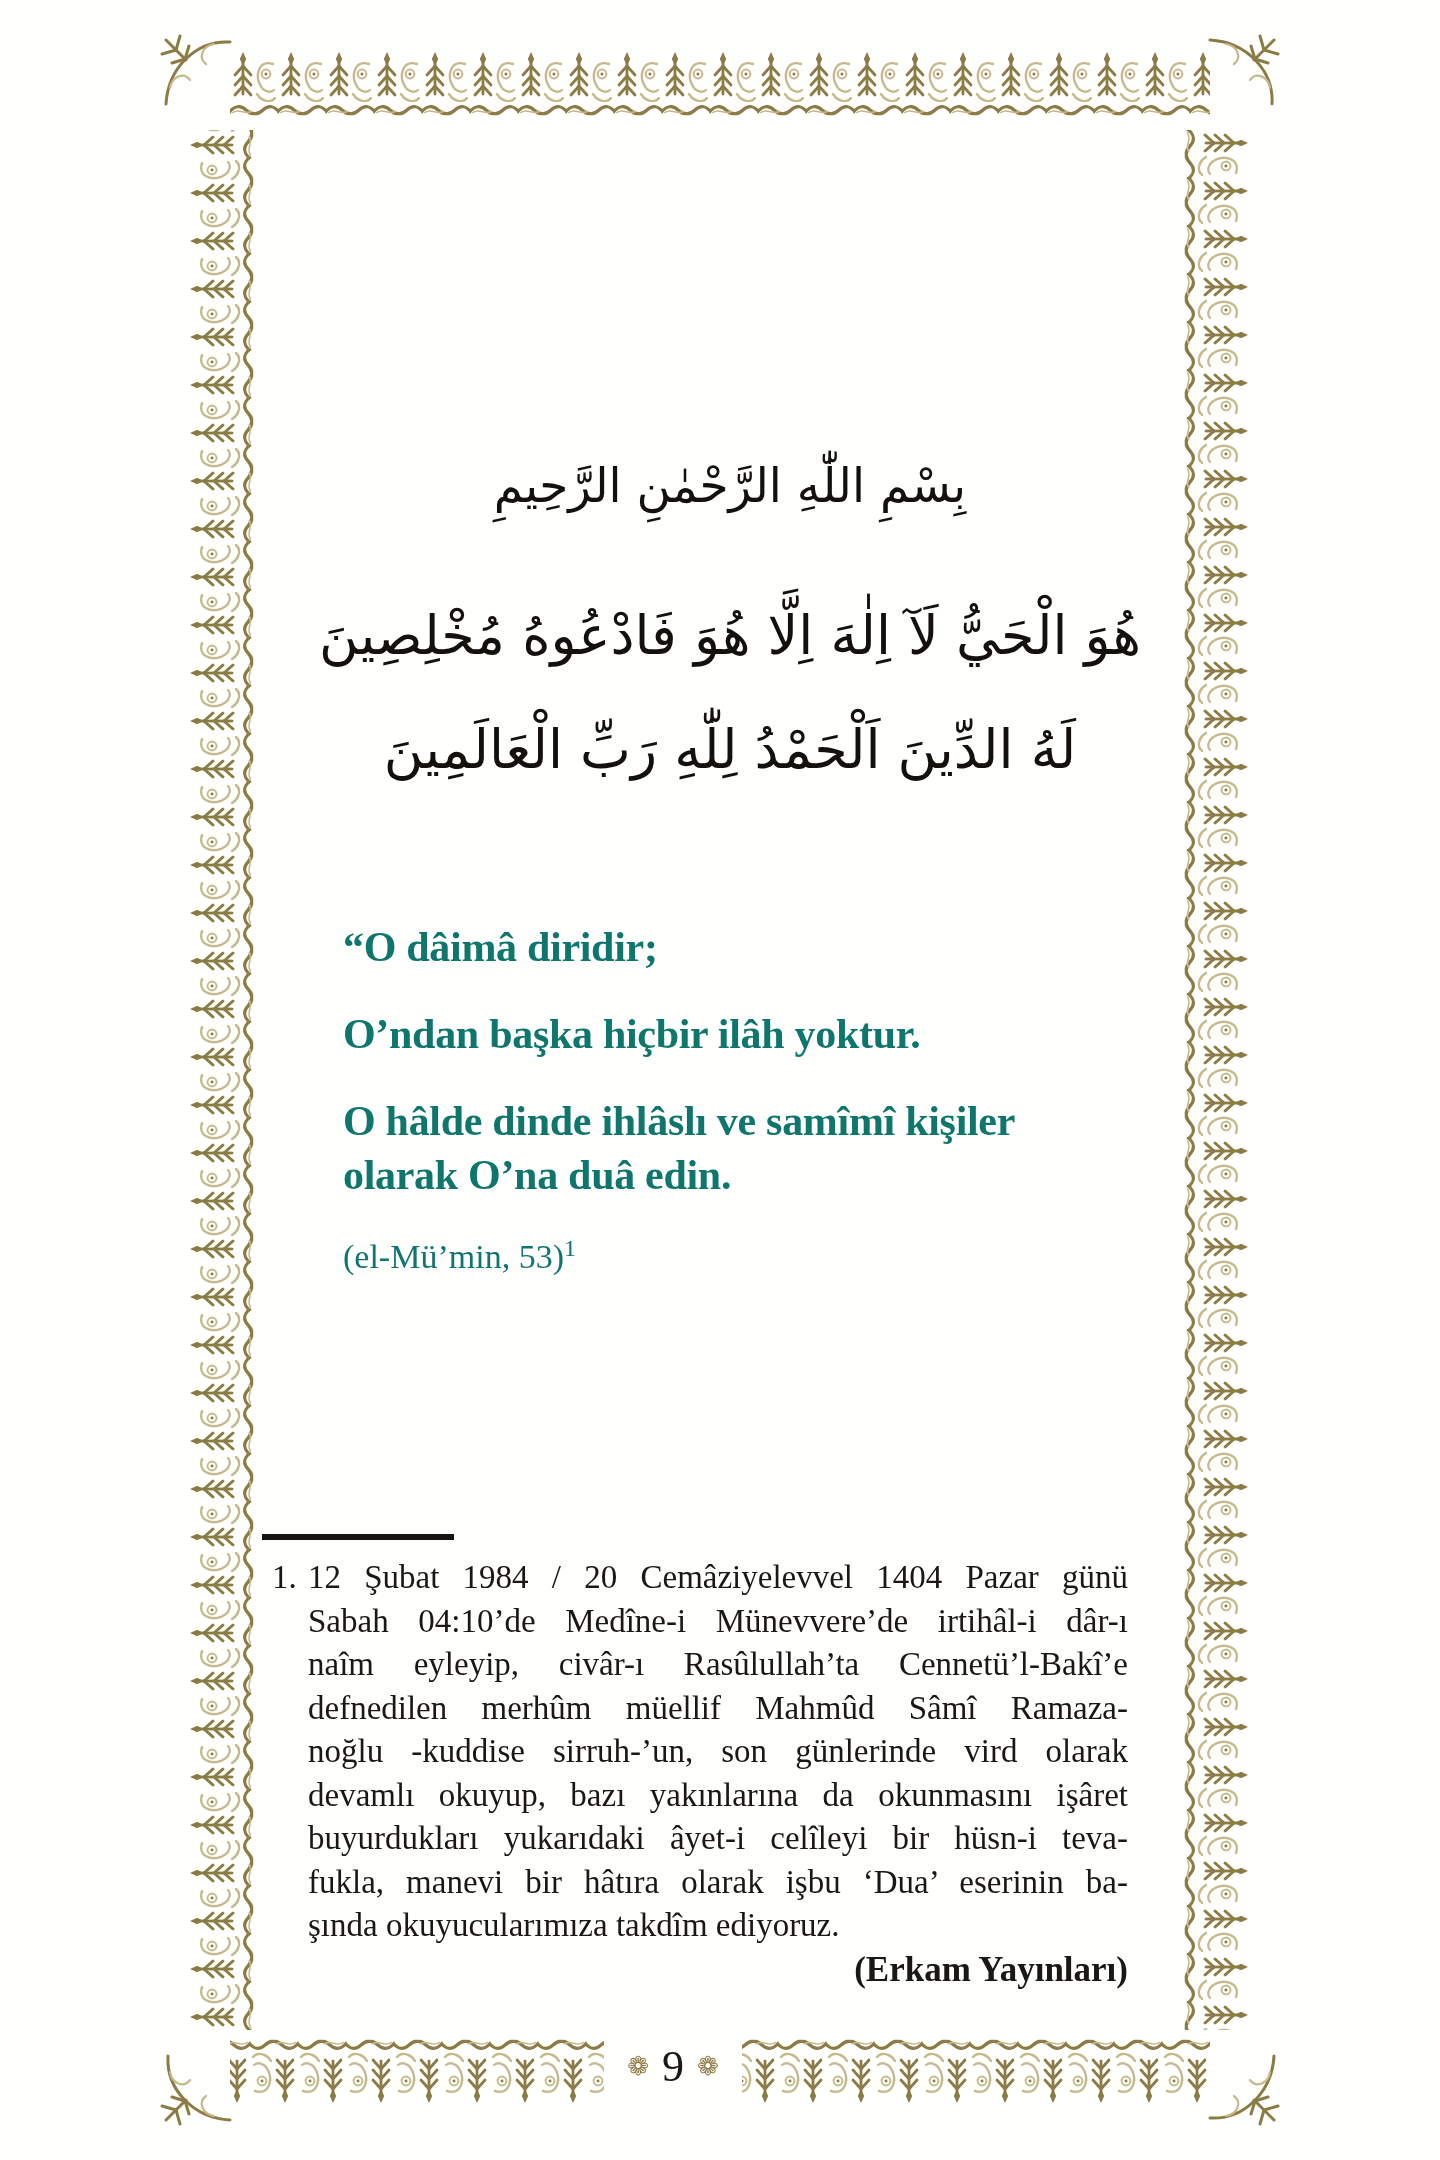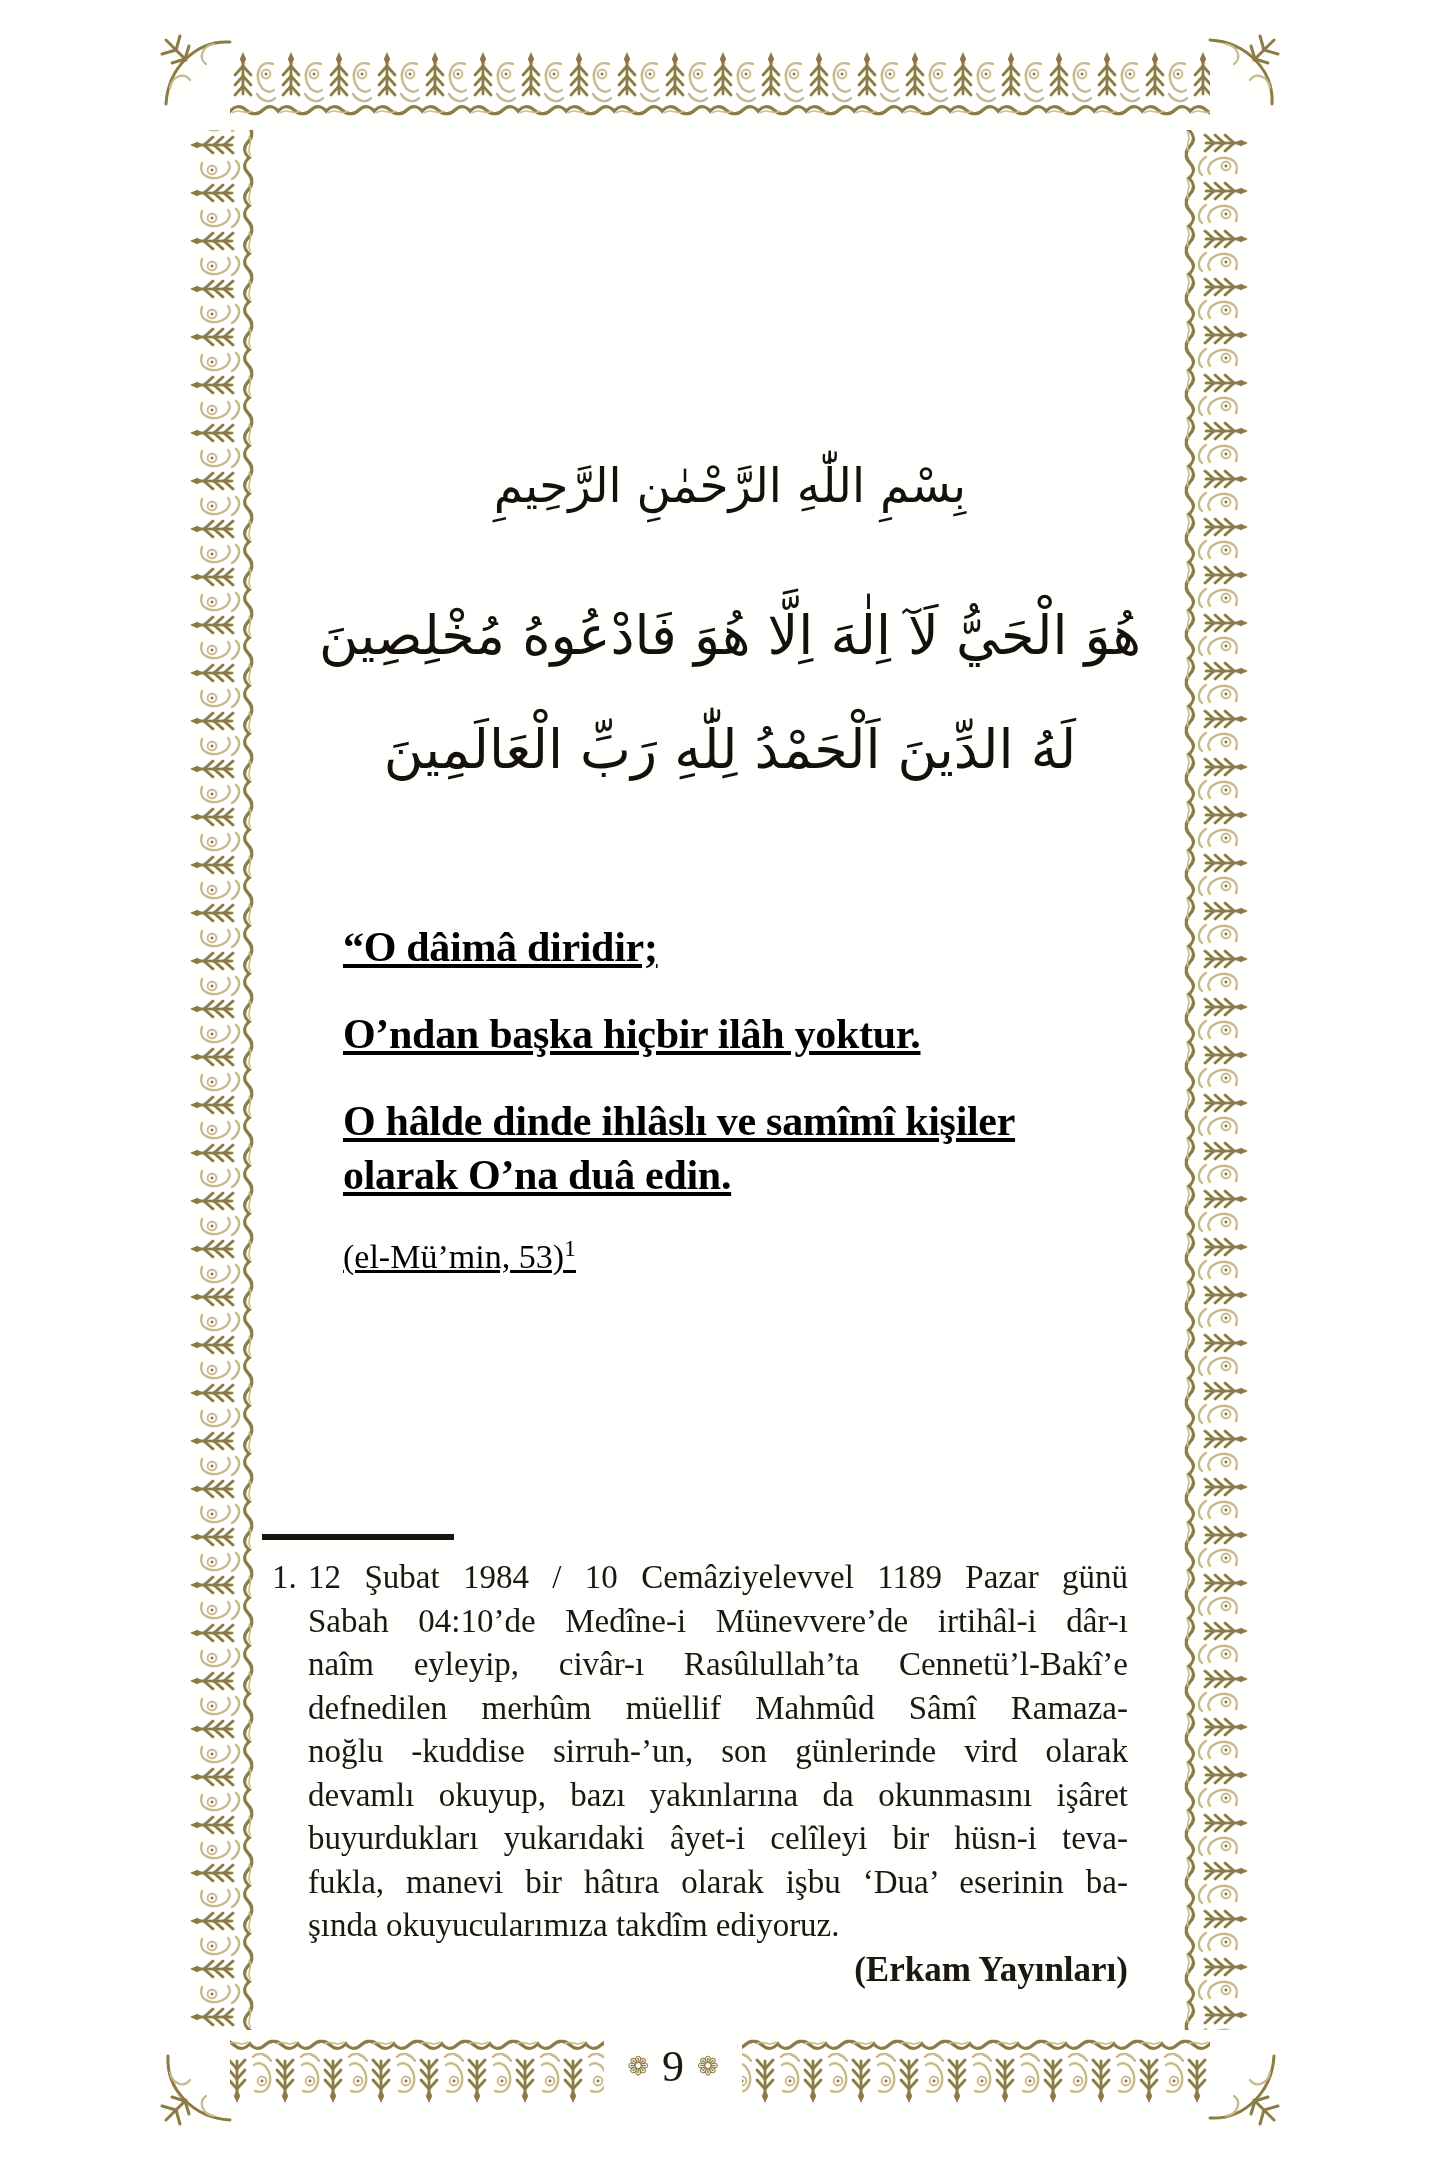--- a/index.html
+++ b/index.html
@@ -35,21 +35,21 @@
     font-family:"DejaVu Sans",sans-serif;color:#14100c;
   }
   .basmala{top:458px;font-size:47px;}
   .verse-1{top:604px;font-size:54px;}
   .verse-2{top:718px;font-size:54px;}
   
   .translation{
     position:absolute;left:343px;top:920px;width:832px;
     font-family:"Liberation Serif","DejaVu Serif",serif;
     font-weight:bold;font-size:42px;line-height:54px;
-    letter-spacing:-0.3px;color:#000000;text-decoration:underline;
+    letter-spacing:-0.3px;color:#0f766e;
   }
   .translation p{margin:0 0 33px 0;}
   .t-line{display:block;}
   .reference{
     margin-top:22px;font-weight:normal;font-size:34px;line-height:44px;
     letter-spacing:0;
   }
   .reference sup{font-size:24px;line-height:0;vertical-align:super;}
   
   .footnote-rule{
@@ -156,21 +156,21 @@
       <span class="t-line">olarak O’na duâ edin.</span>
     </p>
     <div class="reference">
       <span>(el-Mü’min, 53)</span><sup>1</sup>
     </div>
   </div>
 
   <div class="footnote-rule"></div>
   <div class="footnote">
     <span class="fn-marker">1.</span>
-    <div class="fn-line">12 Şubat 1984 / 10 Cemâziyelevvel 1189 Pazar günü</div>
+    <div class="fn-line">12 Şubat 1984 / 20 Cemâziyelevvel 1404 Pazar günü</div>
     <div class="fn-line">Sabah 04:10’de Medîne-i Münevvere’de irtihâl-i dâr-ı</div>
     <div class="fn-line">naîm eyleyip, civâr-ı Rasûlullah’ta Cennetü’l-Bakî’e</div>
     <div class="fn-line">defnedilen merhûm müellif Mahmûd Sâmî Ramaza-</div>
     <div class="fn-line">noğlu -kuddise sirruh-’un, son günlerinde vird olarak</div>
     <div class="fn-line">devamlı okuyup, bazı yakınlarına da okunmasını işâret</div>
     <div class="fn-line">buyurdukları yukarıdaki âyet-i celîleyi bir hüsn-i teva-</div>
     <div class="fn-line">fukla, manevi bir hâtıra olarak işbu ‘Dua’ eserinin ba-</div>
     <div class="fn-line fn-last">şında okuyucularımıza takdîm ediyoruz.</div>
     <div class="fn-attribution">(Erkam Yayınları)</div>
   </div>

